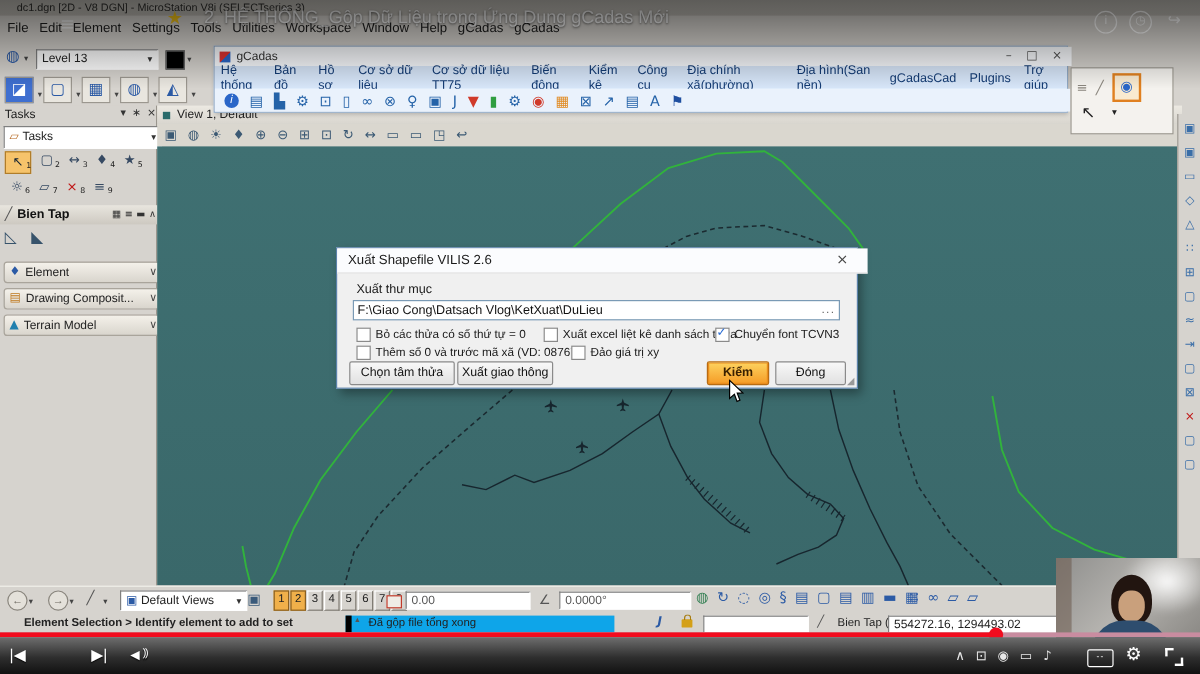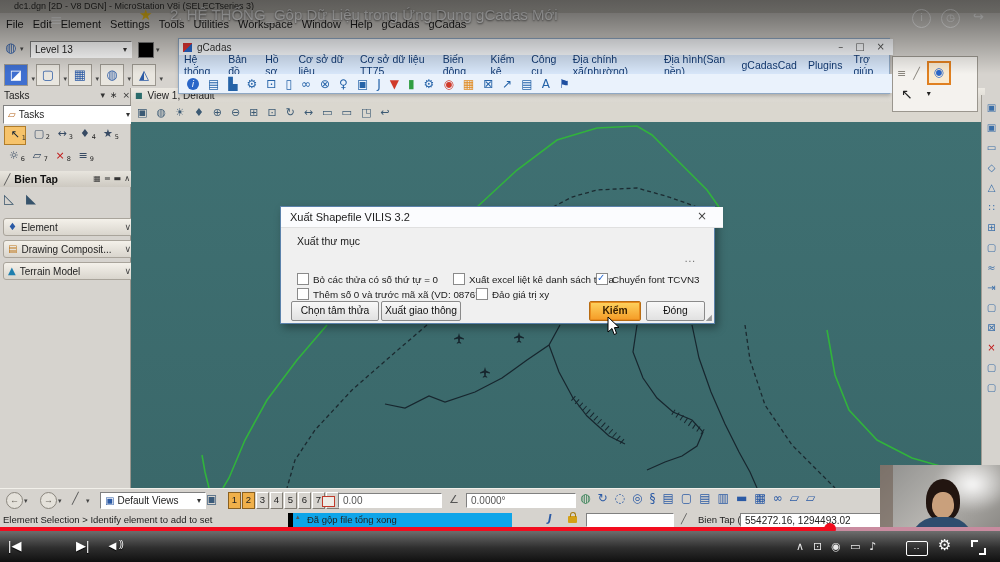--- a/index.html
+++ b/index.html
@@ -410,23 +410,24 @@
       <span class="ico">╱</span>
       <span class="hot ico">◉</span>
     </div>
     <div class="r2">
       <span class="ico">↖</span>
       <span class="ico" style="font-size:8px;">▾</span>
     </div>
   </div>
 
   <div id="dlg" class="abs">
-    <div id="dlg-title"><span>Xuất Shapefile VILIS 3.2</span></div>
+    <div id="dlg-title"><span>Xuất Shapefile VILIS 2.6</span></div>
     <span id="dlg-x" class="ico">×</span>
     <span class="lbl" style="left:16px;top:28px;">Xuất thư mục</span>
+    <input id="dlg-input" value="F:\Giao Cong\Datsach Vlog\KetXuat\DuLieu" style="">
     <span id="dlg-browse">...</span>
 
     <div class="cb" style="left:16px;top:66px;">
       <span class="box"></span>
       <span>Bỏ các thửa có số thứ tự = 0</span>
     </div>
     <div class="cb" style="left:172px;top:66px;">
       <span class="box"></span>
       <span>Xuất excel liệt kê danh sách thửa</span>
     </div>
@@ -496,21 +497,21 @@
       </div>
     <div id="clusterB">
         <span class="ico">∷</span>
         <span class="ico">∞</span>
         <span class="ico">▱</span>
         <span class="ico">▱</span>
       </div>
   </div>
 
   <div id="statusbar" class="abs">
-    <span class="abs" style="left:3px;top:2px;">Element Selection &gt; Identify element to add to set</span>
+    <span class="abs" style="left:20px;top:2px;font-weight:bold;">Element Selection &gt; Identify element to add to set</span>
     <div id="msgpanel"><span>Đã gộp file tổng xong</span></div>
     <span class="ico abs" style="left:548px;top:2px;color:#2b5aa5;font-weight:bold;font-style:italic;font-size:10px;">J</span>
     <span id="lock"></span>
     <div class="sunken" style="left:586px;top:1px;width:78px;height:12px;"></div>
     <span class="ico abs" style="left:681px;top:2px;color:#555;">╱</span>
     <span class="abs" style="left:698px;top:2px;">Bien Tap (1)</span>
     <div class="sunken" style="left:740px;top:1px;width:134px;height:12px;color:#222;">
         <span>554272.16, 1294493.02</span>
       </div>
   </div>

